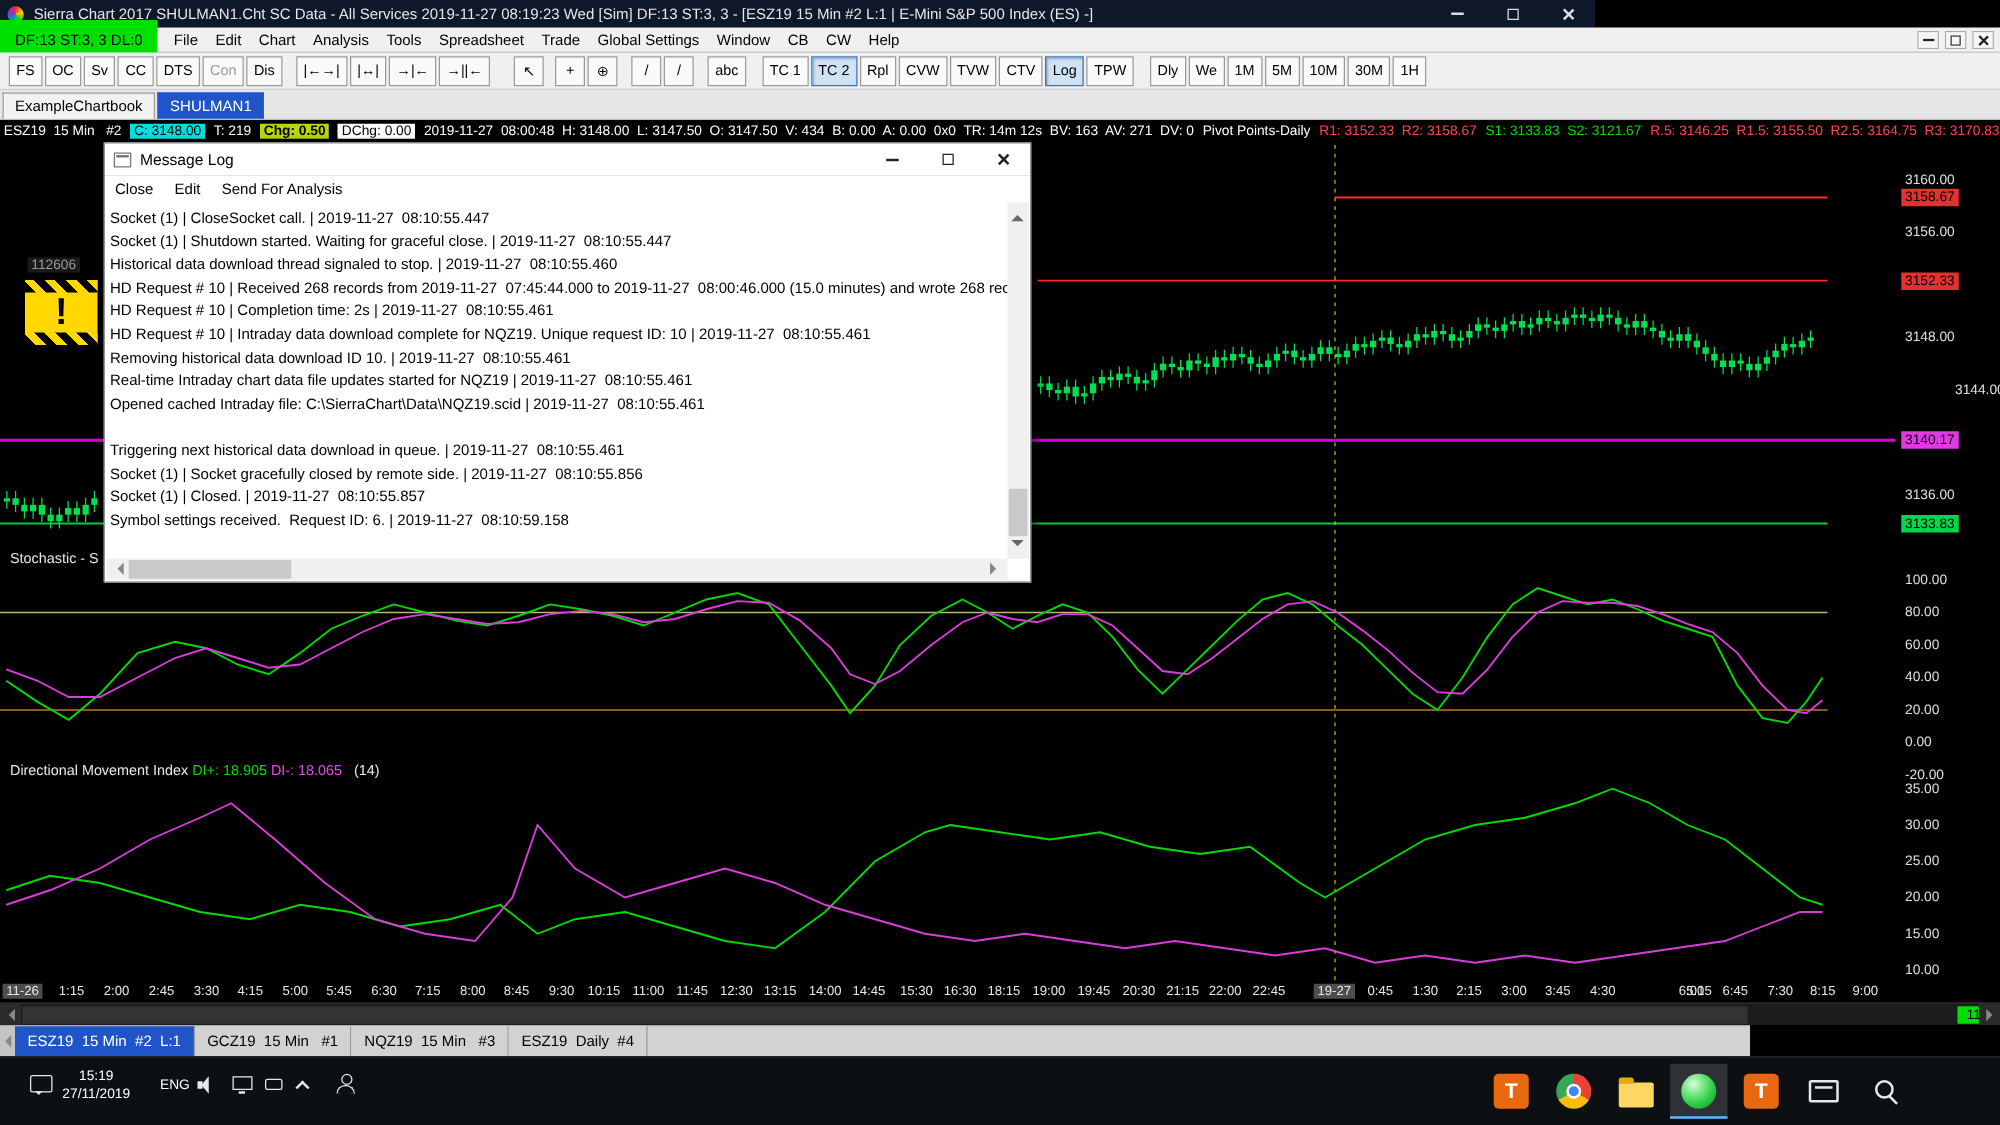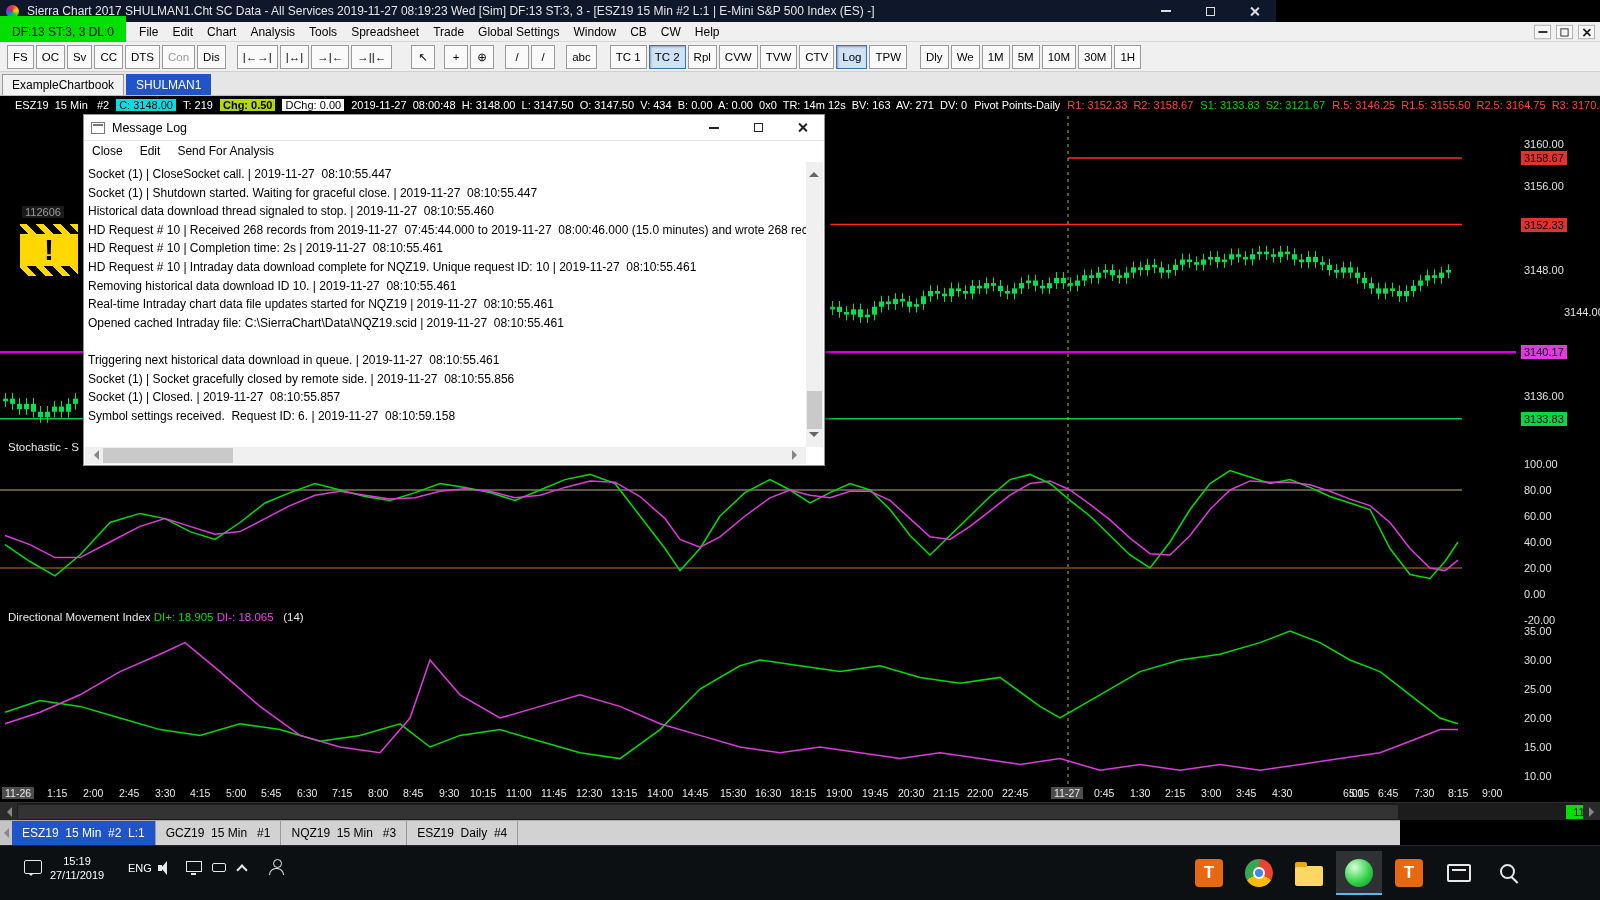--- a/index.html
+++ b/index.html
@@ -34,21 +34,21 @@
   .tbtn.pressed{background:#cfe2f6;border-color:#3d76b5;box-shadow:inset 1px 1px 2px rgba(0,0,0,.3);}
   .tbtn.dis{color:#9a9a9a;}
 
   
   .cbtabs{position:absolute;top:72px;left:0;width:1600px;height:24px;background:#e6e6e6;display:flex;align-items:flex-end;padding-left:2px;border-bottom:1px solid #bbb;}
   .cbtab{height:21px;display:flex;align-items:center;padding:0 9px;font-size:12px;background:#f2f2f2;border:1px solid #9a9a9a;border-bottom:none;margin-right:2px;color:#000;}
   .cbtab.active{background:#1f55c8;color:#fff;border-color:#1f55c8;}
 
   
   .chart-region{position:absolute;top:96px;left:0;width:1600px;height:724px;background:#000;overflow:hidden;}
-  .statusline{position:absolute;top:0;left:0;width:1600px;height:18px;display:flex;align-items:center;gap:7px;padding-left:15px;font-size:11px;white-space:nowrap;overflow:hidden;z-index:5;}
+  .statusline{position:absolute;top:0;left:0;width:1600px;height:18px;display:flex;align-items:center;gap:7px;padding-left:3px;font-size:11px;white-space:nowrap;overflow:hidden;z-index:5;}
   .seg{white-space:pre;}
   #chart-svg{position:absolute;top:18px;left:0;z-index:1;}
   #price-scale{position:absolute;inset:0;z-index:4;pointer-events:none;}
   .pscale{position:absolute;left:1521px;height:14px;font-size:11px;color:#e0e0e0;display:flex;align-items:center;padding:0 3px;}
   .pscale.red{background:#e53030;color:#000;}
   .pscale.magenta{background:#e23ae2;color:#000;}
   .pscale.green{background:#00d84a;color:#000;}
   .stoch-label{position:absolute;left:8px;top:345px;font-size:11.5px;color:#e8e8e8;z-index:4;}
   .dmi-label{position:absolute;left:8px;top:515px;font-size:11.5px;color:#e8e8e8;z-index:4;white-space:pre;}
   .dmi-label .grn{color:#00dc00;} .dmi-label .mag{color:#e24ae2;}
@@ -497,21 +497,21 @@
       <div class="tlabel" style="left: 682px;">14:45</div>
       <div class="tlabel" style="left: 720px;">15:30</div>
       <div class="tlabel" style="left: 755px;">16:30</div>
       <div class="tlabel" style="left: 790px;">18:15</div>
       <div class="tlabel" style="left: 826px;">19:00</div>
       <div class="tlabel" style="left: 862px;">19:45</div>
       <div class="tlabel" style="left: 898px;">20:30</div>
       <div class="tlabel" style="left: 933px;">21:15</div>
       <div class="tlabel" style="left: 967px;">22:00</div>
       <div class="tlabel" style="left: 1002px;">22:45</div>
-      <div class="tlabel hl" style="left: 1051px;">11-27</div>
+      <div class="tlabel hl" style="left: 1051px;">19-27</div>
       <div class="tlabel" style="left: 1094px;">0:45</div>
       <div class="tlabel" style="left: 1130px;">1:30</div>
       <div class="tlabel" style="left: 1165px;">2:15</div>
       <div class="tlabel" style="left: 1201px;">3:00</div>
       <div class="tlabel" style="left: 1236px;">3:45</div>
       <div class="tlabel" style="left: 1272px;">4:30</div>
       <div class="tlabel" style="left: 1349px;">5:15</div>
       <div class="tlabel" style="left: 1343px;">6:00</div>
       <div class="tlabel" style="left: 1378px;">6:45</div>
       <div class="tlabel" style="left: 1414px;">7:30</div>

